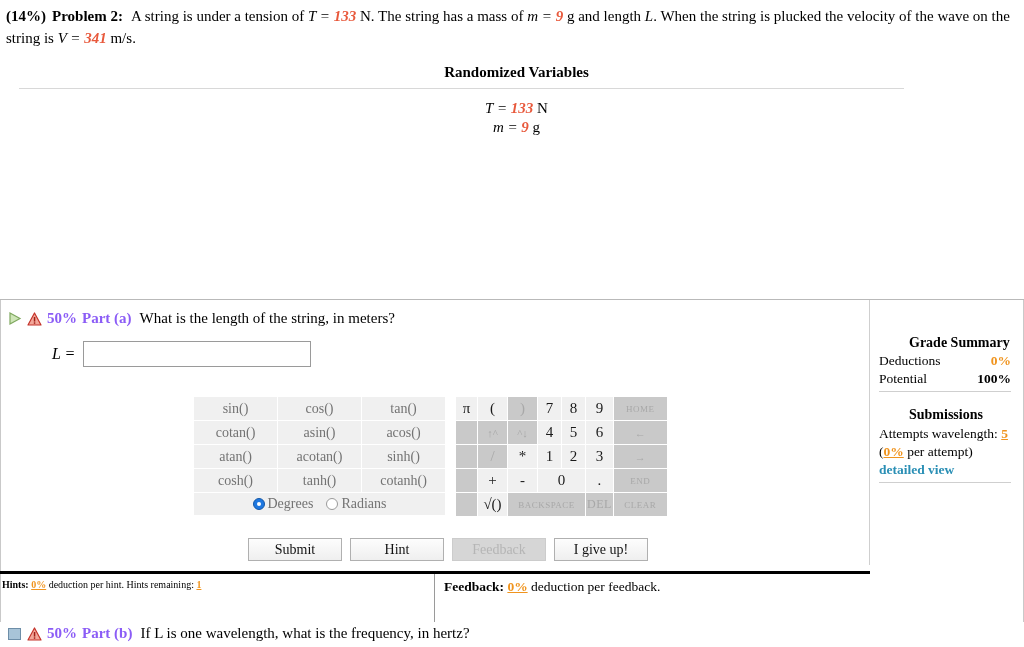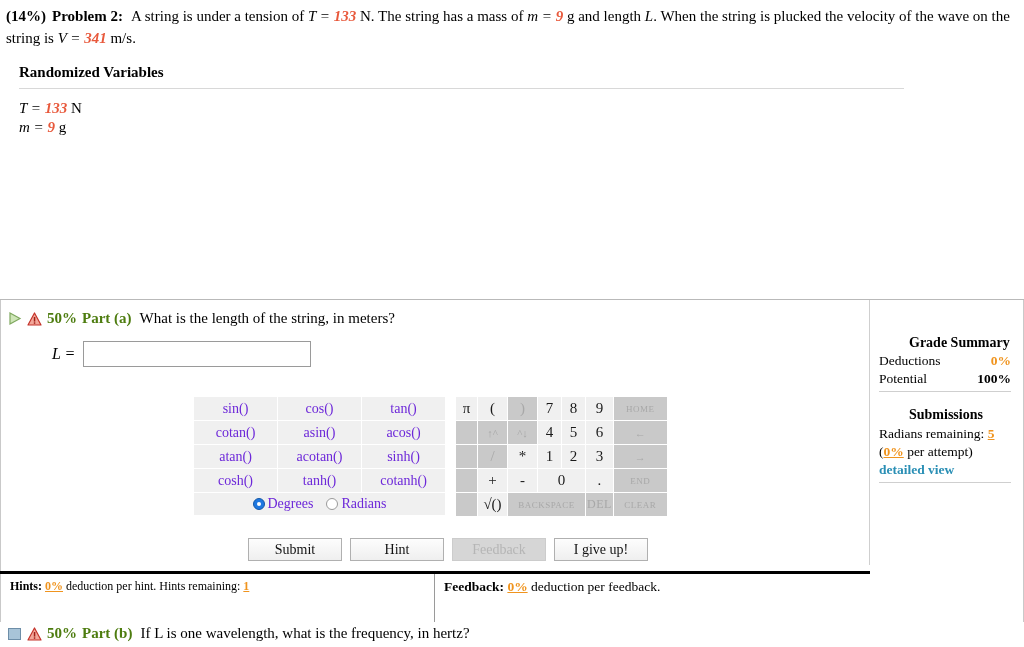--- a/index.html
+++ b/index.html
@@ -22,21 +22,21 @@
   #problem-statement {
     padding: 6px 4px 0 6px;
     line-height: 1.45;
     font-size: 15px;
   }
   #problem-statement .pct { font-weight: bold; }
   #problem-statement .pnum { font-weight: bold; margin-left: 6px; }
   #problem-statement .ptext { margin-left: 8px; }
 
   
-  #randomized-section { padding: 0 10px 0 19px; margin-top: 14px; }
+  #randomized-section { padding: 0 10px 0 19px; margin-top: 14px; text-align: center; }
   #randomized-title { font-weight: bold; font-size: 15px; }
   #randomized-rule {
     height: 1px; background: #d8d8d8;
     margin: 7px 110px 10px 0;
   }
   .var-line { line-height: 1.32; font-size: 15px; }
 
   
   #top-divider {
     position: absolute; left: 0; top: 299px;
@@ -59,21 +59,21 @@
   #part-a-header {
     position: absolute; left: 0px; top: 310px;
     display: flex; align-items: center; gap: 0px;
     font-size: 15px;
   }
   .expand-triangle {
     width: 14px; height: 13px; margin: 0 5px 0 8px;
     display: inline-block; flex: none;
   }
   .warn-icon { width: 15px; height: 14px; display: inline-block; flex: none; margin-right: 5px; }
-  .part-label { font-weight: bold; color: #4d7c0f; letter-spacing: 0px; }
+  .part-label { font-weight: bold; color: #8b5cf6; letter-spacing: 0px; }
   .part-question { margin-left: 8px; color: #000; }
 
   
   #answer-row {
     position: absolute; left: 52px; top: 341px;
     display: flex; align-items: center;
   }
   #answer-var { font-style: italic; font-size: 16px; margin-right: 8px; }
   #answer-input {
     width: 228px; height: 26px;
@@ -92,21 +92,21 @@
     position: absolute; left: 193px; top: 396px;
     display: flex; align-items: flex-start;
   }
   #func-pad { border-collapse: collapse; }
   #func-pad td {
     width: 84px; height: 24px;
     border: 1px solid #ffffff;
     background: #f0f0f0;
     text-align: center; vertical-align: middle;
     font-family: "Liberation Serif", serif;
-    font-size: 14px; color: #6d28d9;
+    font-size: 14px; color: #737373;
     cursor: pointer;
   }
   #func-pad td.mode-cell {
     background: #f0f0f0; height: 23px;
     font-size: 14px; cursor: default;
   }
   .mode-inner { display: flex; align-items: center; justify-content: center; gap: 3px; }
   .radio {
     width: 12px; height: 12px; border-radius: 50%;
     border: 1px solid #9a9a9a; background: #fff;
@@ -172,23 +172,23 @@
   .link { color: #2a8fb5; font-weight: bold; cursor: pointer; }
 
   
   #footer-bar {
     position: absolute; left: 0px; top: 571px;
     width: 870px; height: 51px;
     border-top: 3px solid #000000;
     display: flex;
   }
   #hints-cell {
-    width: 435px; padding: 5px 6px 0 10px;
+    width: 435px; padding: 5px 6px 0 2px;
     border-right: 1px solid #9a9a9a;
-    font-size: 12px;
+    font-size: 10px;
   }
   #feedback-cell {
     flex: 1; padding: 5px 6px 0 9px;
     font-size: 13.5px;
     font-family: Liberation Serif, serif;
   }
   .f-label { font-weight: bold; }
 
   
   #part-b-header {
@@ -349,21 +349,21 @@
   </div>
   <div class="gs-row">
     <span>Potential</span>
     <span class="bold">100%</span>
   </div>
   <div class="gs-rule"></div>
 
   <div id="submissions-block">
     <div class="gs-title">Submissions</div>
     <div class="attempts-line">
-      <span>Radians remaining:</span>
+      <span>Attempts wavelength:</span>
       <span class="orange uline">5</span>
     </div>
     <div>
       <span>(</span><span class="orange uline">0%</span><span> per attempt)</span>
     </div>
     <div class="link">detailed view</div>
     <div class="gs-rule"></div>
   </div>
 </div>
 

